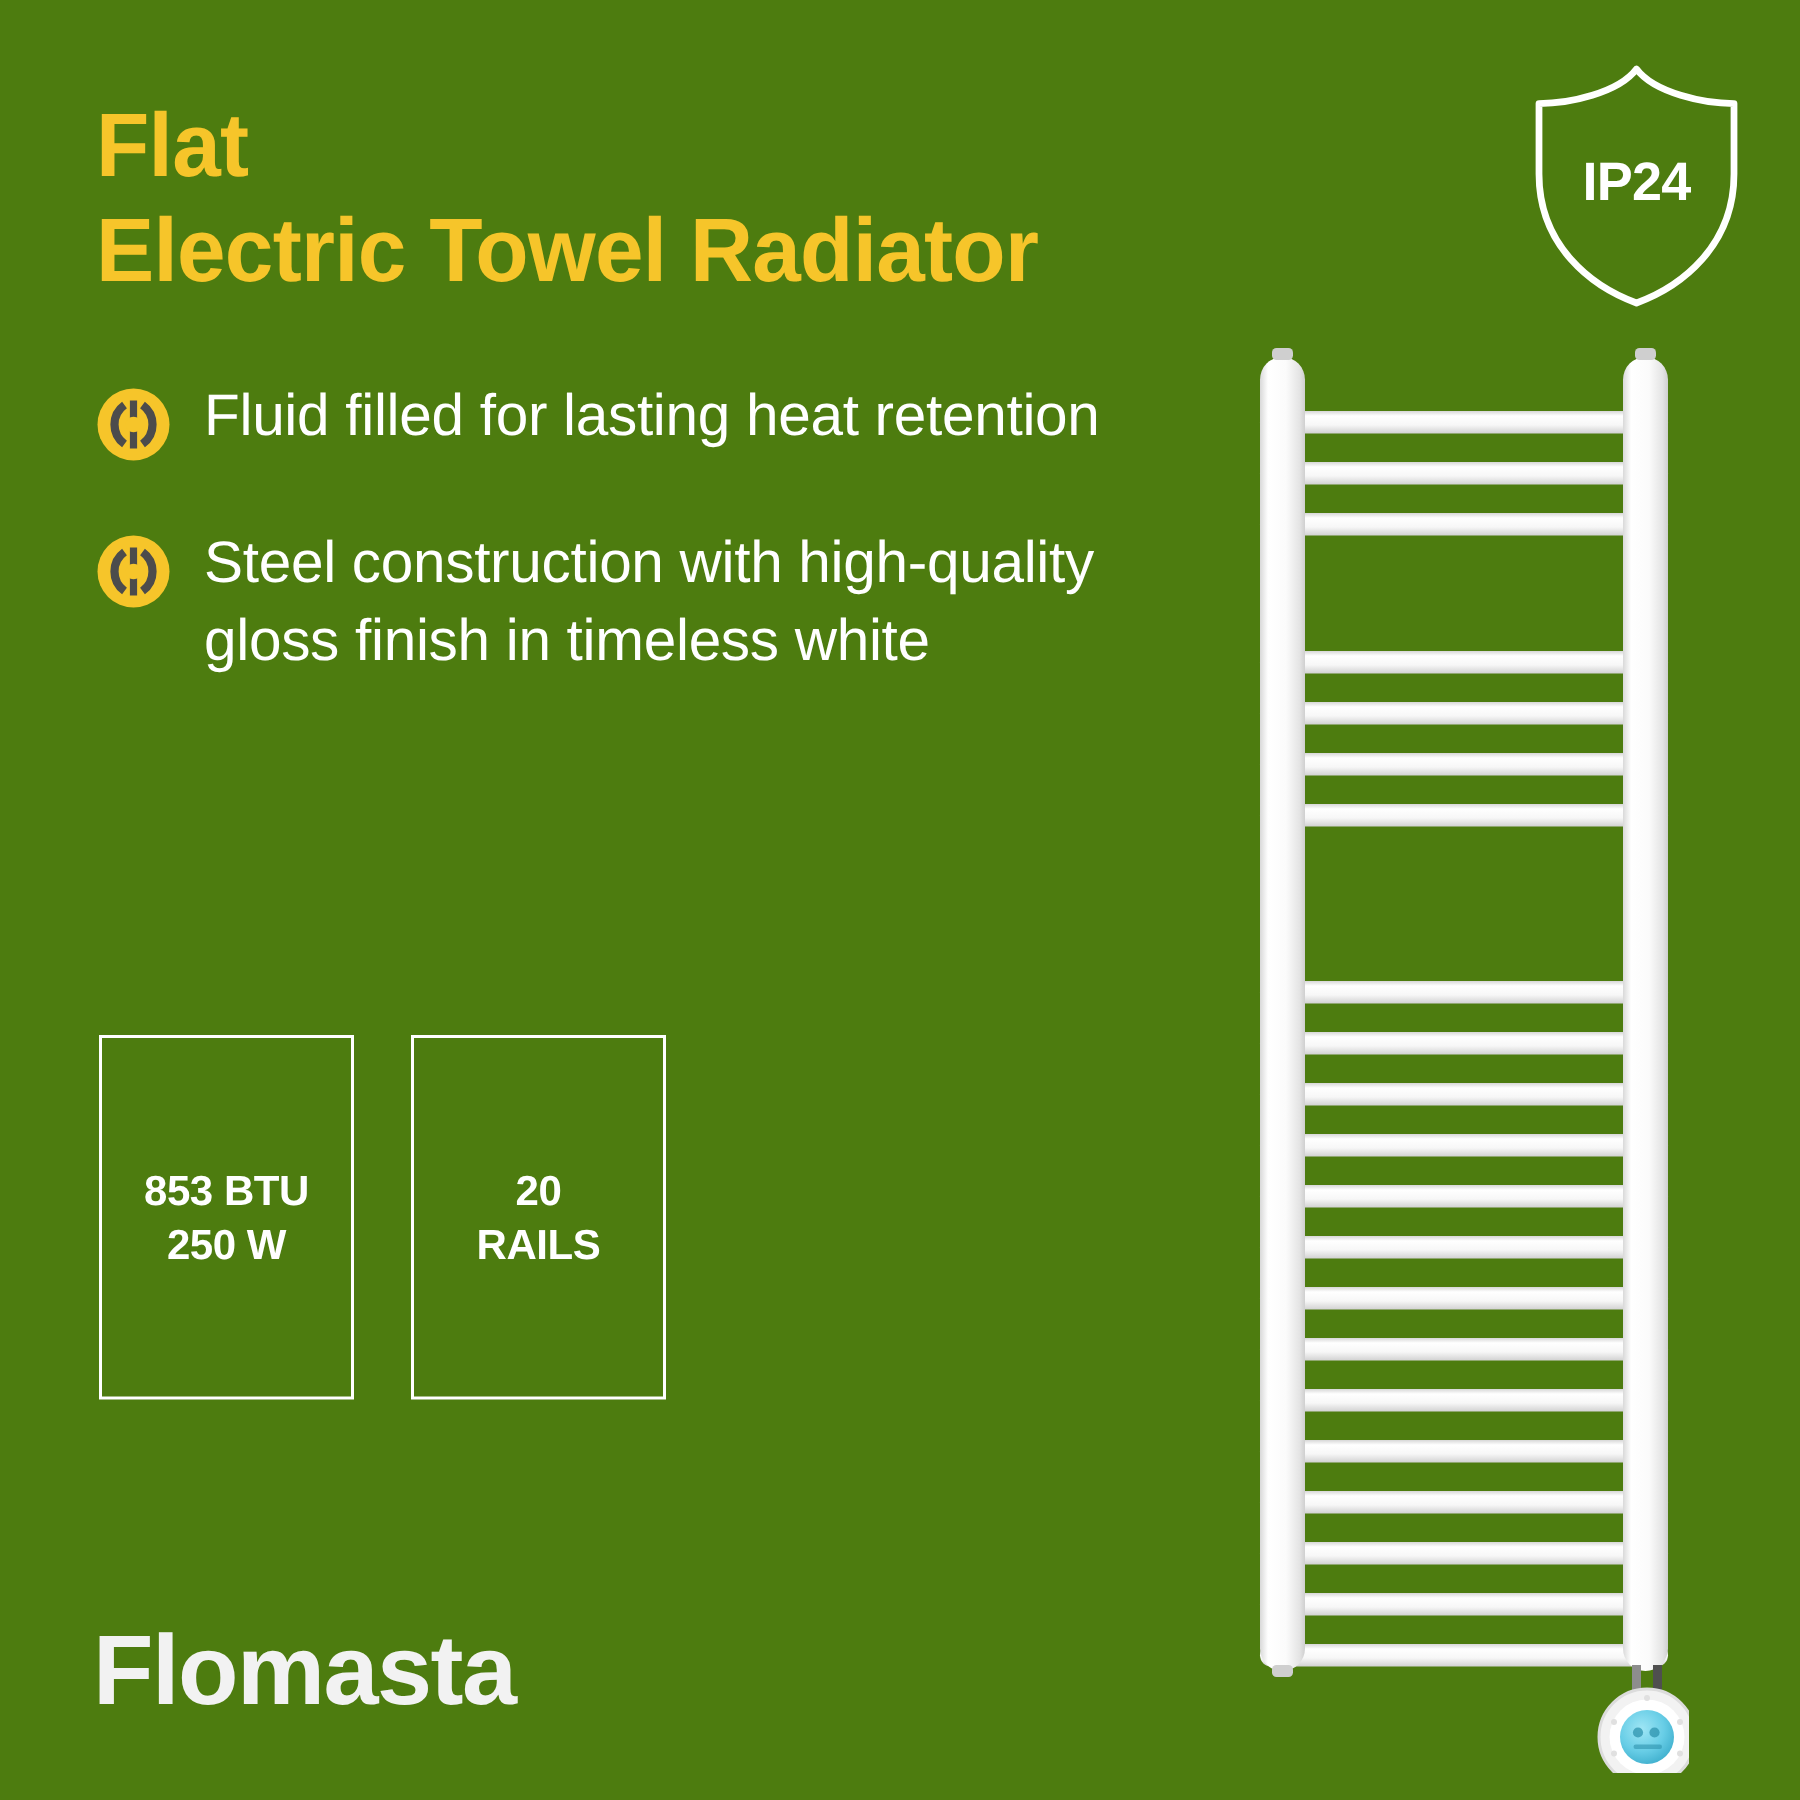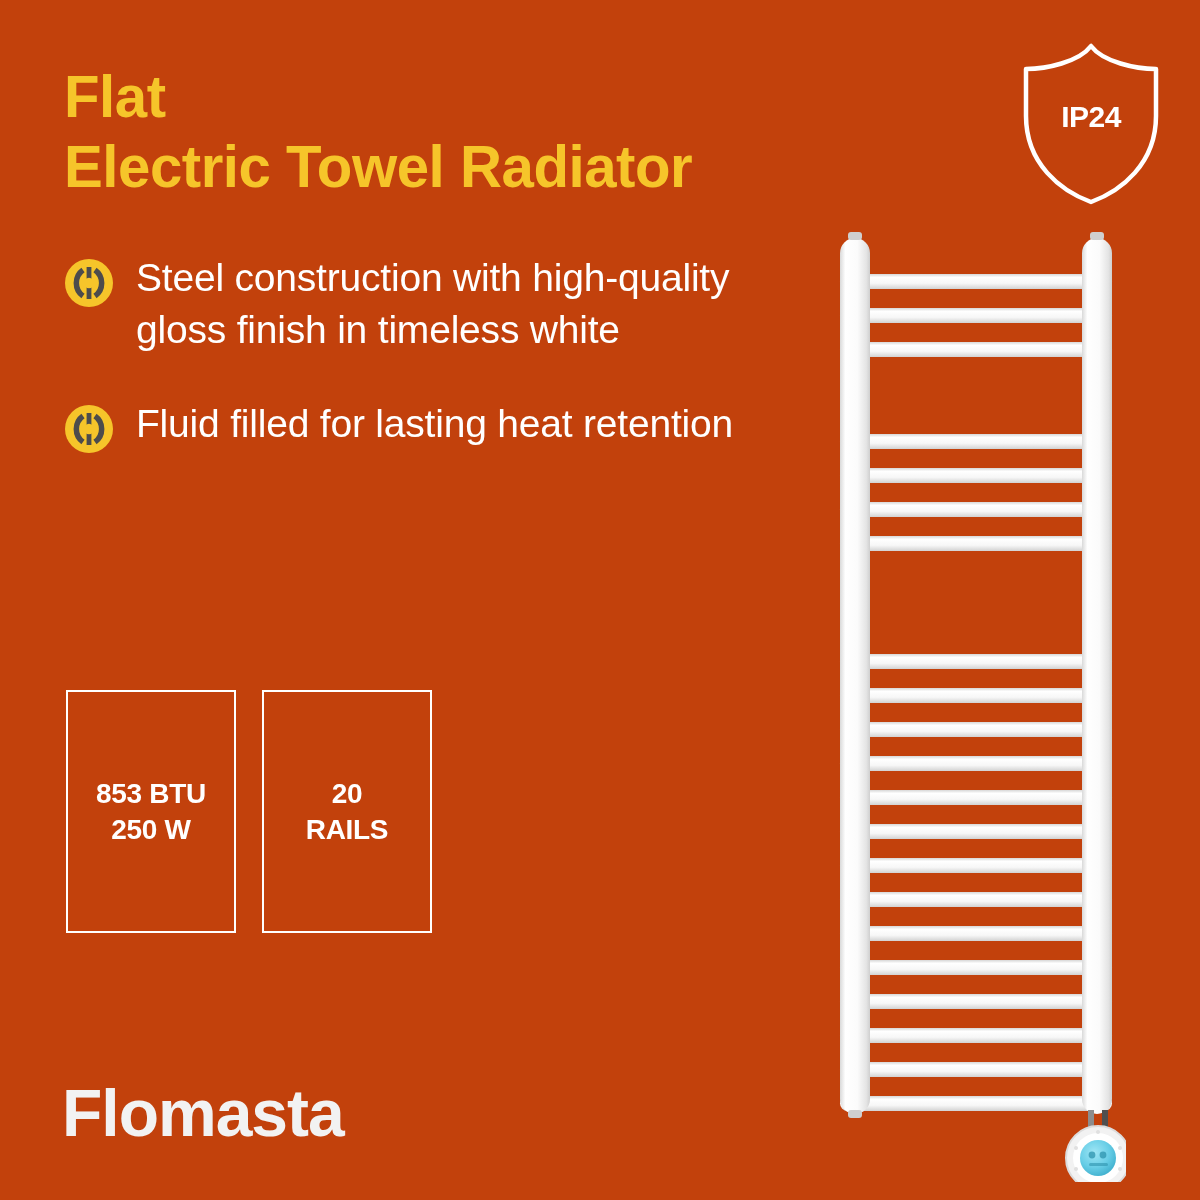--- a/index.html
+++ b/index.html
@@ -12,21 +12,21 @@
     background: #4c4c4c;
     font-family: "Liberation Sans", sans-serif;
     overflow: hidden;
     position: relative;
   }
 
   #canvas {
     position: relative;
     width: 1200px;
     height: 1200px;
-    background: #c2410c;
+    background: #4d7c0f;
     overflow: hidden;
   }
 
   
   .title-block {
     position: absolute;
     left: 64px;
     top: 62px;
     width: 760px;
   }
@@ -67,21 +67,21 @@
     font-weight: 400;
     letter-spacing: -0.2px;
   }
 
   
   .spec-row {
     position: absolute;
     left: 66px;
     top: 690px;
     display: flex;
-    gap: 26px;
+    gap: 38px;
   }
   .spec-box {
     width: 170px;
     height: 243px;
     border: 2px solid #ffffff;
     display: flex;
     align-items: center;
     justify-content: center;
     box-sizing: border-box;
   }
@@ -113,21 +113,21 @@
     height: 172px;
   }
   .shield-label {
     position: absolute;
     left: 1016px;
     top: 100px;
     width: 150px;
     text-align: center;
     color: #ffffff;
     font-weight: 700;
-    font-size: 30px;
+    font-size: 36px;
     letter-spacing: -0.5px;
   }
 
   
   .radiator {
     position: absolute;
     left: 826px;
     top: 222px;
     width: 300px;
     height: 960px;
@@ -142,41 +142,41 @@
     <div class="title-line">Flat</div>
     <div class="title-line">Electric Towel Radiator</div>
   </div>
 
   <svg class="shield" viewBox="0 0 150 172">
     <path d="M75 10 C 63 26, 30 33, 10 33 L 10 80 C 10 128, 45 155, 75 166 C 105 155, 140 128, 140 80 L 140 33 C 120 33, 87 26, 75 10 Z" fill="none" stroke="#ffffff" stroke-width="4.5" stroke-linejoin="round"></path>
   </svg>
   <div class="shield-label">IP24</div>
 
   <div class="bullets">
+
+    <div class="bullet">
+      <svg class="bullet-icon" viewBox="0 0 50 50">
+        <circle cx="25" cy="25" r="24" fill="#f6c52a"></circle>
+        <path d="M19 12 A 16 16 0 0 0 19 38" fill="none" stroke="#4c4c4c" stroke-width="5.5" stroke-linecap="butt"></path>
+        <path d="M31 12 A 16 16 0 0 1 31 38" fill="none" stroke="#4c4c4c" stroke-width="5.5" stroke-linecap="butt"></path>
+        <rect x="22.6" y="9" width="4.8" height="32" fill="#4c4c4c"></rect>
+        <circle cx="25" cy="25" r="5.2" fill="#f6c52a"></circle>
+      </svg>
+      <div class="bullet-text">Fluid filled for lasting heat retention</div>
+    </div>
 
     <div class="bullet">
       <svg class="bullet-icon" viewBox="0 0 50 50">
         <circle cx="25" cy="25" r="24" fill="#f6c52a"></circle>
         <path d="M19 12 A 16 16 0 0 0 19 38" fill="none" stroke="#4c4c4c" stroke-width="5.5" stroke-linecap="butt"></path>
         <path d="M31 12 A 16 16 0 0 1 31 38" fill="none" stroke="#4c4c4c" stroke-width="5.5" stroke-linecap="butt"></path>
         <rect x="22.6" y="9" width="4.8" height="32" fill="#4c4c4c"></rect>
         <circle cx="25" cy="25" r="5.2" fill="#f6c52a"></circle>
       </svg>
       <div class="bullet-text">Steel construction with high-quality gloss finish in timeless white</div>
-    </div>
-
-    <div class="bullet">
-      <svg class="bullet-icon" viewBox="0 0 50 50">
-        <circle cx="25" cy="25" r="24" fill="#f6c52a"></circle>
-        <path d="M19 12 A 16 16 0 0 0 19 38" fill="none" stroke="#4c4c4c" stroke-width="5.5" stroke-linecap="butt"></path>
-        <path d="M31 12 A 16 16 0 0 1 31 38" fill="none" stroke="#4c4c4c" stroke-width="5.5" stroke-linecap="butt"></path>
-        <rect x="22.6" y="9" width="4.8" height="32" fill="#4c4c4c"></rect>
-        <circle cx="25" cy="25" r="5.2" fill="#f6c52a"></circle>
-      </svg>
-      <div class="bullet-text">Fluid filled for lasting heat retention</div>
     </div>
 
   </div>
 
   <div class="spec-row">
     <div class="spec-box">
       <div class="spec-text">853 BTU
 250 W</div>
     </div>
     <div class="spec-box">

